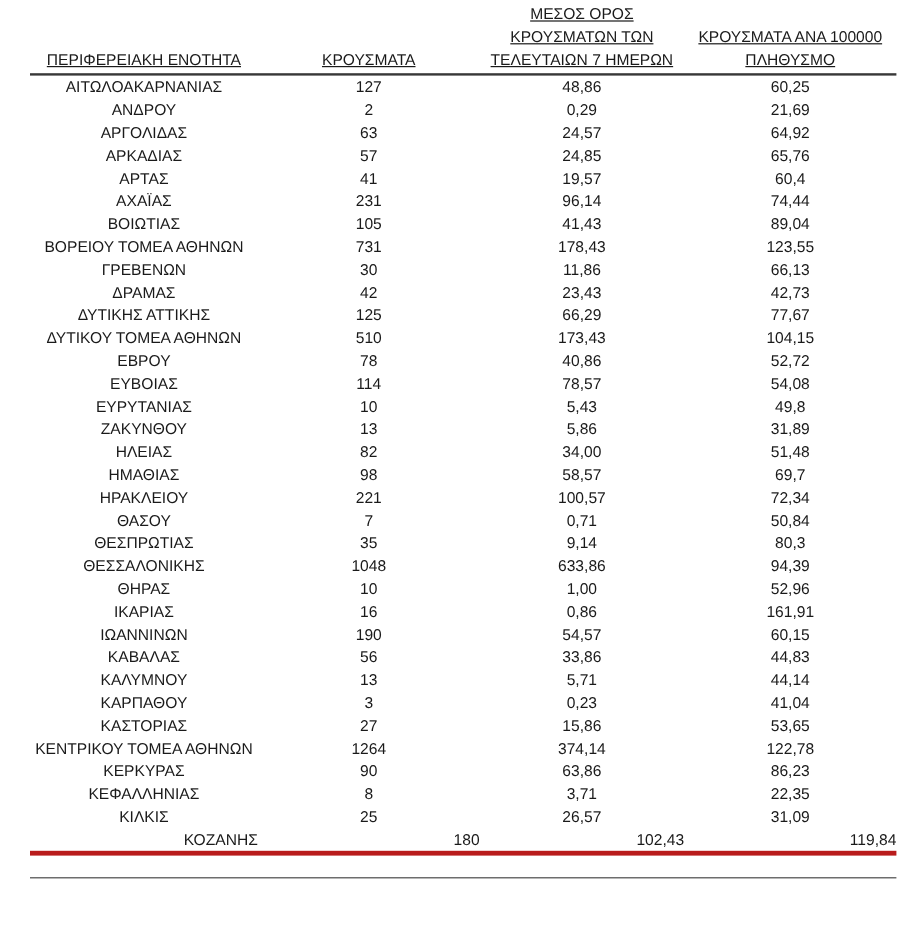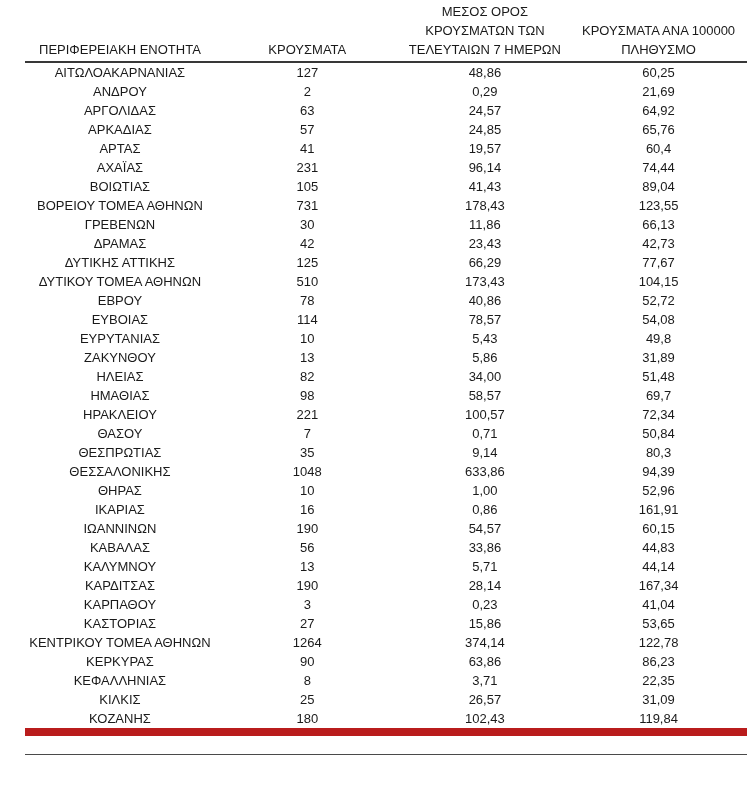--- a/index.html
+++ b/index.html
@@ -28,36 +28,38 @@
   table.cases-table col.c2 { width: 25.6%; }
   table.cases-table col.c3 { width: 23.6%; }
   table.cases-table col.c4 { width: 24.5%; }
   thead th {
     font-weight: normal;
     font-size: 13px;
     text-align: center;
     vertical-align: bottom;
     padding: 0 0 2px 0;
     border-bottom: 2px solid #383838;
+    text-decoration: underline;
   }
   thead th .hline {
     line-height: 19px;
     white-space: nowrap;
   }
   tbody td {
     font-size: 13px;
     text-align: center;
     height: 19px;
     line-height: 19px;
     padding: 0;
     white-space: nowrap;
     overflow: hidden;
   }
   tbody tr:last-child td {
-    border-bottom: 8px solid #b91c1c;
+    border-bottom: 4px solid #b91c1c;
+    text-align: right;
   }
   .bottom-rule {
     margin-left: 25px;
     width: 722px;
     border-top: 1.5px solid #4a4a4a;
     margin-top: 18px;
   }
 </style>
 </head>
 <body>
@@ -246,26 +248,20 @@
           <td>33,86</td>
           <td>44,83</td>
         </tr>
         <tr>
           <td>ΚΑΛΥΜΝΟΥ</td>
           <td>13</td>
           <td>5,71</td>
           <td>44,14</td>
         </tr>
         <tr>
-          <td>ΚΑΡΔΙΤΣΑΣ</td>
-          <td>190</td>
-          <td>28,14</td>
-          <td>167,34</td>
-        </tr>
-        <tr>
           <td>ΚΑΡΠΑΘΟΥ</td>
           <td>3</td>
           <td>0,23</td>
           <td>41,04</td>
         </tr>
         <tr>
           <td>ΚΑΣΤΟΡΙΑΣ</td>
           <td>27</td>
           <td>15,86</td>
           <td>53,65</td>

